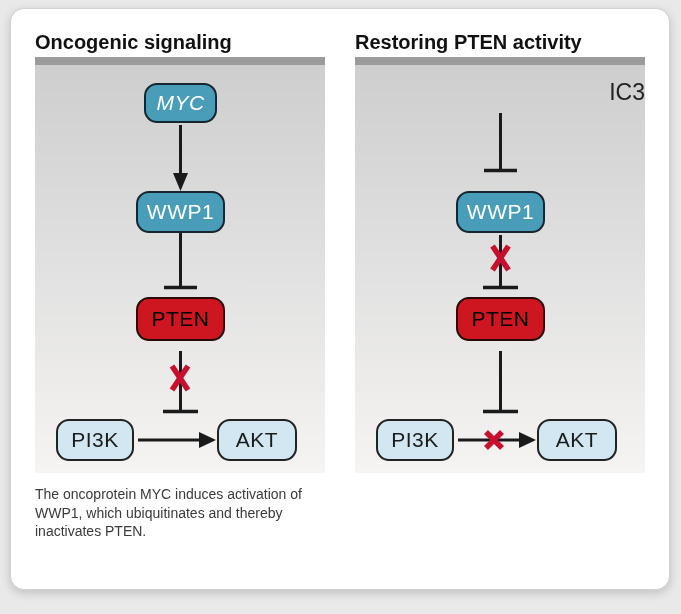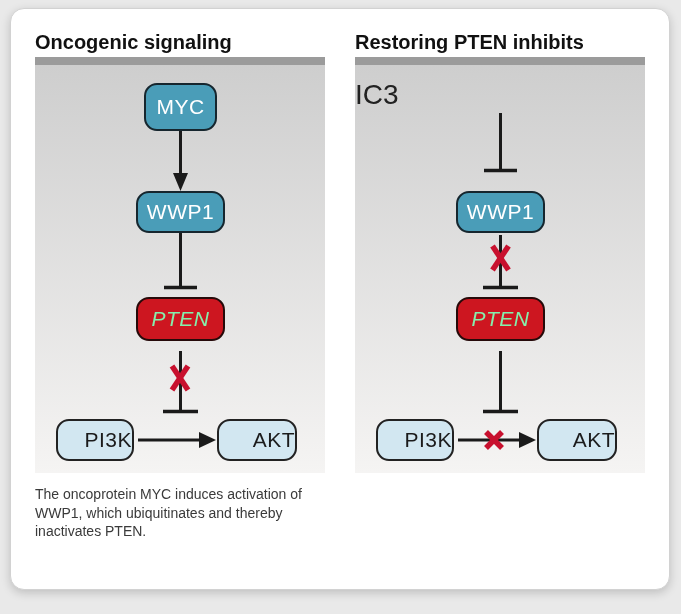--- a/index.html
+++ b/index.html
@@ -33,25 +33,25 @@
   }
   .panel-body svg { position:absolute; left:0; top:0; }
   .node {
     position:absolute;
     display:flex; align-items:center; justify-content:center;
     border-radius:13px;
     font-size:21px;
     letter-spacing:0.5px;
   }
   .node-teal { background:#4a9db8; color:#fff; border:2.5px solid #16262e; }
-  .node-red  { background:#cd1620; color:#86efac; border:2.5px solid #260a0a;font-style:italic; }
-  .node-blue { background:#d2e7f1; color:#1b1b1b; border:2.5px solid #222;justify-content:flex-end; }
+  .node-red  { background:#cd1620; color:#000000; border:2.5px solid #260a0a; }
+  .node-blue { background:#d2e7f1; color:#1b1b1b; border:2.5px solid #222; }
   .free-label {
-    position:absolute; left:0; width:100%; text-align:left;
-    font-size:28px; color:#222;
+    position:absolute; left:0; width:100%; text-align:right;
+    font-size:23px; color:#222;
   }
   .caption {
     margin-top:12px;
     font-size:14px; line-height:1.33; color:#3a3a3a;
   }
   .stroke { stroke:#1a1a1a; stroke-width:3; fill:none; }
   .tbar   { stroke:#1a1a1a; stroke-width:3.5; fill:none; }
   .head   { fill:#1a1a1a; stroke:none; }
   .redx   { stroke:#c8102e; stroke-width:5.5; fill:none; }
 </style>
@@ -83,41 +83,41 @@
             <line class="redx" x1="137" y1="301" x2="153" y2="325"></line>
             <line class="redx" x1="153" y1="301" x2="137" y2="325"></line>
           </g>
         </g>
 
         <g>
           <line class="stroke" x1="103" y1="375" x2="166" y2="375"></line>
           <polygon class="head" points="164,367 164,383 181,375"></polygon>
         </g>
       </svg>
-      <div class="node node-teal" style="left:109px; top:18px; width:73px; height:48px;">
+      <div class="node node-teal" style="left:109px; top:18px; width:73px; height:40px;font-style:italic;">
         <span>MYC</span>
       </div>
       <div class="node node-teal" style="left:101px; top:126px; width:89px; height:42px;">
         <span>WWP1</span>
       </div>
       <div class="node node-red" style="left:101px; top:232px; width:89px; height:44px;">
         <span>PTEN</span>
       </div>
       <div class="node node-blue" style="left:21px; top:354px; width:78px; height:42px;">
         <span>PI3K</span>
       </div>
       <div class="node node-blue" style="left:182px; top:354px; width:80px; height:42px;">
         <span>AKT</span>
       </div>
     </div>
     <div class="caption">The oncoprotein MYC induces activation of WWP1, which ubiquitinates and thereby inactivates PTEN.</div>
   </div>
 
   <div class="panel-col">
-    <div class="panel-title">Restoring PTEN inhibits</div>
+    <div class="panel-title">Restoring PTEN activity</div>
     <div class="header-bar"></div>
     <div class="panel-body">
       <svg width="291" height="408" viewBox="0 0 291 408">
 
         <g>
           <line class="stroke" x1="145.5" y1="48" x2="145.5" y2="104"></line>
           <line class="tbar" x1="129" y1="105.5" x2="162" y2="105.5"></line>
         </g>
 
         <g>

